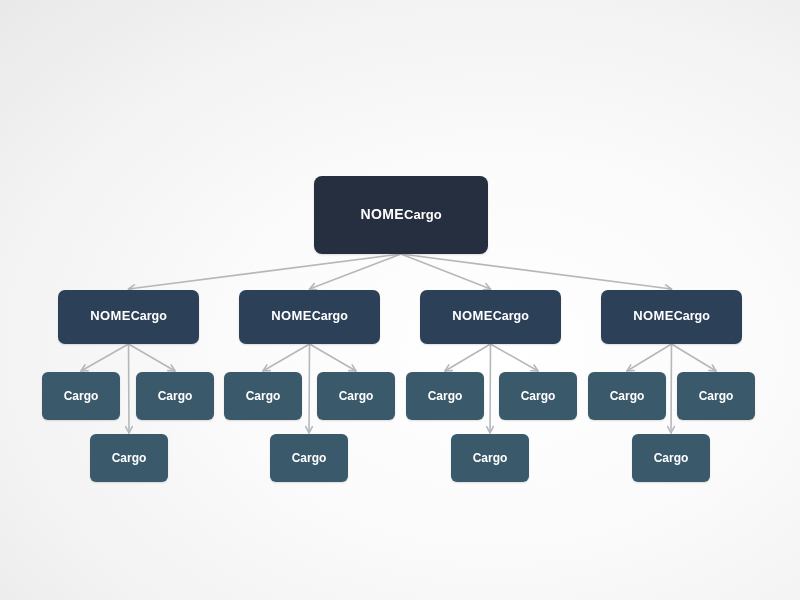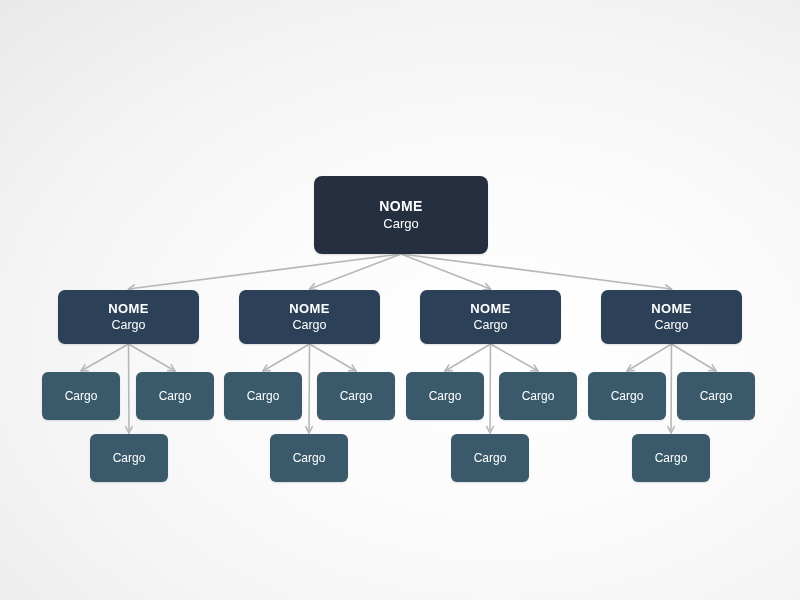--- a/index.html
+++ b/index.html
@@ -35,38 +35,37 @@
     height: 600px;
     z-index: 1;
     pointer-events: none;
   }
 
   .node {
     position: absolute;
     z-index: 2;
     box-sizing: border-box;
     display: flex;
-    flex-direction: column;
     align-items: center;
     justify-content: center;
     color: #ffffff;
     text-align: center;
     border-radius: 7px;
     box-shadow: 0 1px 2px rgba(0,0,0,0.13);
     line-height: 1.24;
   }
 
   .node .nome {
     font-weight: bold;
     font-size: 13px;
     letter-spacing: 0.4px;
     margin-bottom: 1px;
   }
   .node .cargo {
-    font-weight: normal;
+    font-weight: bold;
     font-size: 12.5px;
   }
 
   .level-0 {
     background: #252f40;
     border-radius: 8px;
   }
   .level-0 .nome { font-size: 14px; }
   .level-0 .cargo { font-size: 13px; }
 

